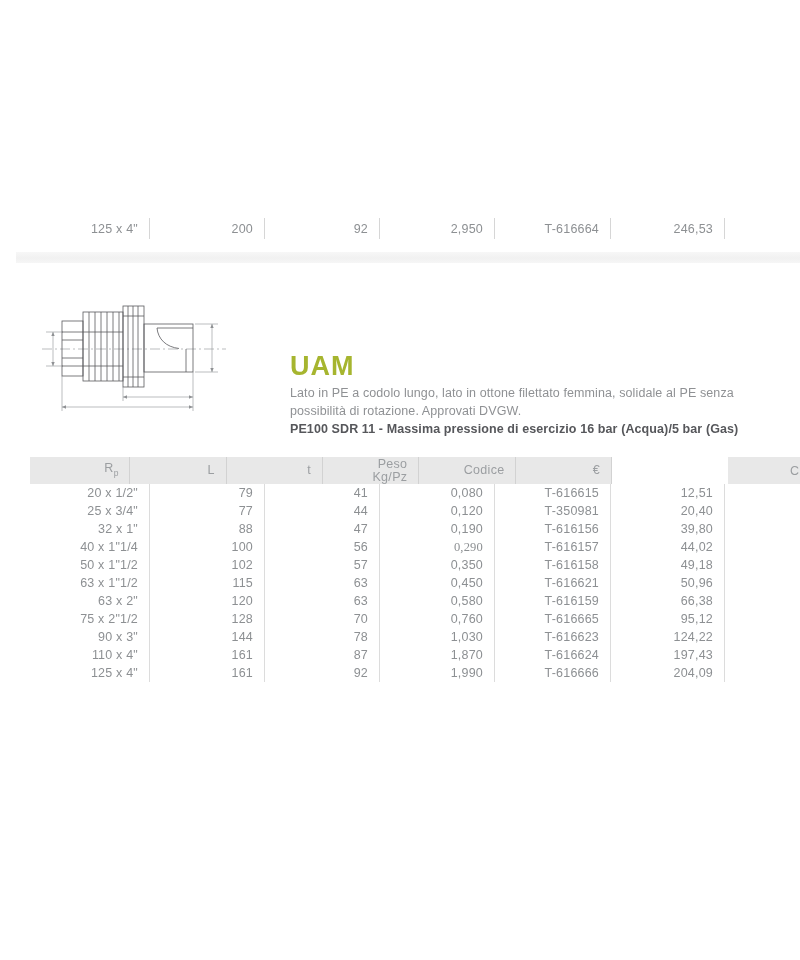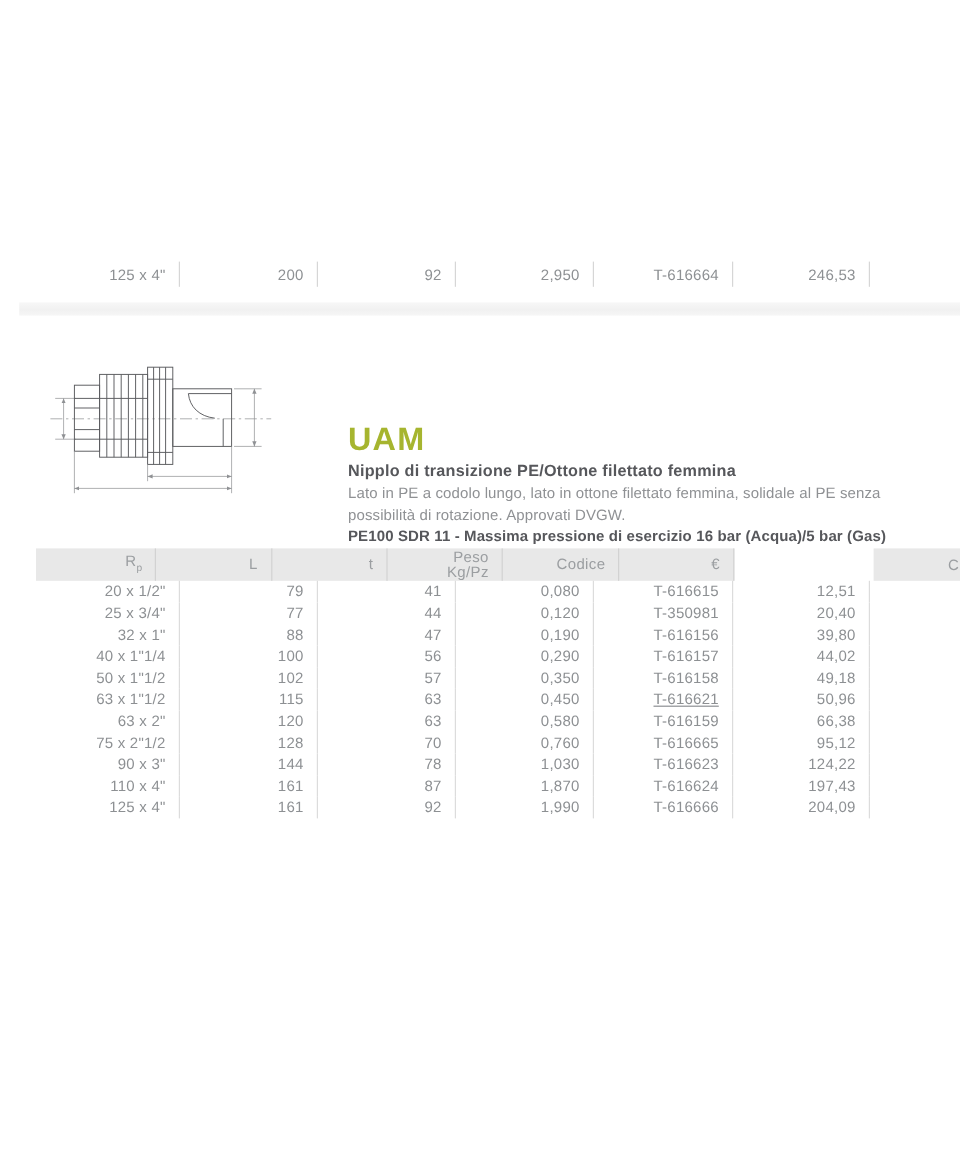--- a/index.html
+++ b/index.html
@@ -116,21 +116,20 @@
     <line class="dm" x1="83" y1="95" x2="83" y2="109"></line>
     <line class="dm" x1="153" y1="80" x2="153" y2="119"></line>
     <line class="dm" x1="22" y1="84" x2="22" y2="119"></line>
     <line class="dm" x1="83" y1="105" x2="153" y2="105" marker-start="url(#arr)" marker-end="url(#arr)"></line>
     <line class="dm" x1="22" y1="115" x2="153" y2="115" marker-start="url(#arr)" marker-end="url(#arr)"></line>
   </svg>
 </div>
 
 <div class="abs product">
   <div class="product-title" style="color: rgb(166, 181, 47);">UAM</div>
-  <div class="product-subtitle">Nipplo di transizione PE/Ottone filettato femmina</div>
   <div class="product-desc">Lato in PE a codolo lungo, lato in ottone filettato femmina, solidale al PE senza</div>
   <div class="product-desc">possibilità di rotazione. Approvati DVGW.</div>
   <div class="product-spec">PE100 SDR 11 - Massima pressione di esercizio 16 bar (Acqua)/5 bar (Gas)</div>
 </div>
 
 <div class="abs thead">
     <div class="hcell" style="width: 120px;">
       <div class="hlabel">R<span class="hsub">p</span></div>
     </div>
     <div class="hcell" style="width: 115px;">
@@ -175,38 +174,38 @@
       <div class="cell" style="width: 115px;">88</div>
       <div class="cell" style="width: 115px;">47</div>
       <div class="cell" style="width: 115px;">0,190</div>
       <div class="cell" style="width: 116px;">T-616156</div>
       <div class="cell" style="width: 114px;">39,80</div>
     </div>
     <div class="trow">
       <div class="cell" style="width: 120px;">40 x 1"1/4</div>
       <div class="cell" style="width: 115px;">100</div>
       <div class="cell" style="width: 115px;">56</div>
-      <div class="cell" style="width: 115px;">0,290</div>
+      <div class="cell" style="width: 115px; font-family: Liberation Serif, serif;">0,290</div>
       <div class="cell" style="width: 116px;">T-616157</div>
       <div class="cell" style="width: 114px;">44,02</div>
     </div>
     <div class="trow">
       <div class="cell" style="width: 120px;">50 x 1"1/2</div>
       <div class="cell" style="width: 115px;">102</div>
       <div class="cell" style="width: 115px;">57</div>
       <div class="cell" style="width: 115px;">0,350</div>
       <div class="cell" style="width: 116px;">T-616158</div>
       <div class="cell" style="width: 114px;">49,18</div>
     </div>
     <div class="trow">
       <div class="cell" style="width: 120px;">63 x 1"1/2</div>
       <div class="cell" style="width: 115px;">115</div>
       <div class="cell" style="width: 115px;">63</div>
       <div class="cell" style="width: 115px;">0,450</div>
-      <div class="cell" style="width: 116px; text-decoration: underline;">T-616621</div>
+      <div class="cell" style="width: 116px;">T-616621</div>
       <div class="cell" style="width: 114px;">50,96</div>
     </div>
     <div class="trow">
       <div class="cell" style="width: 120px;">63 x 2"</div>
       <div class="cell" style="width: 115px;">120</div>
       <div class="cell" style="width: 115px;">63</div>
       <div class="cell" style="width: 115px;">0,580</div>
       <div class="cell" style="width: 116px;">T-616159</div>
       <div class="cell" style="width: 114px;">66,38</div>
     </div>

